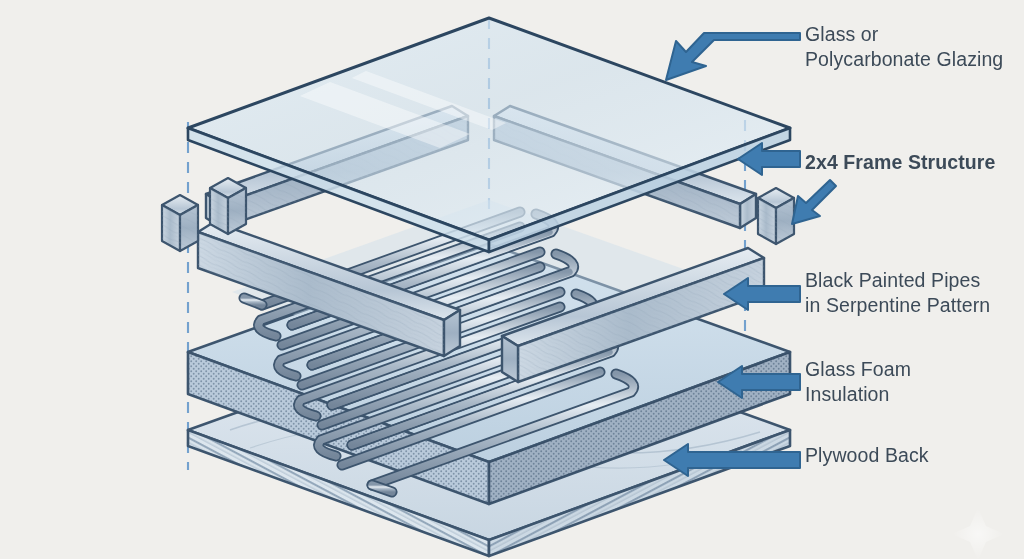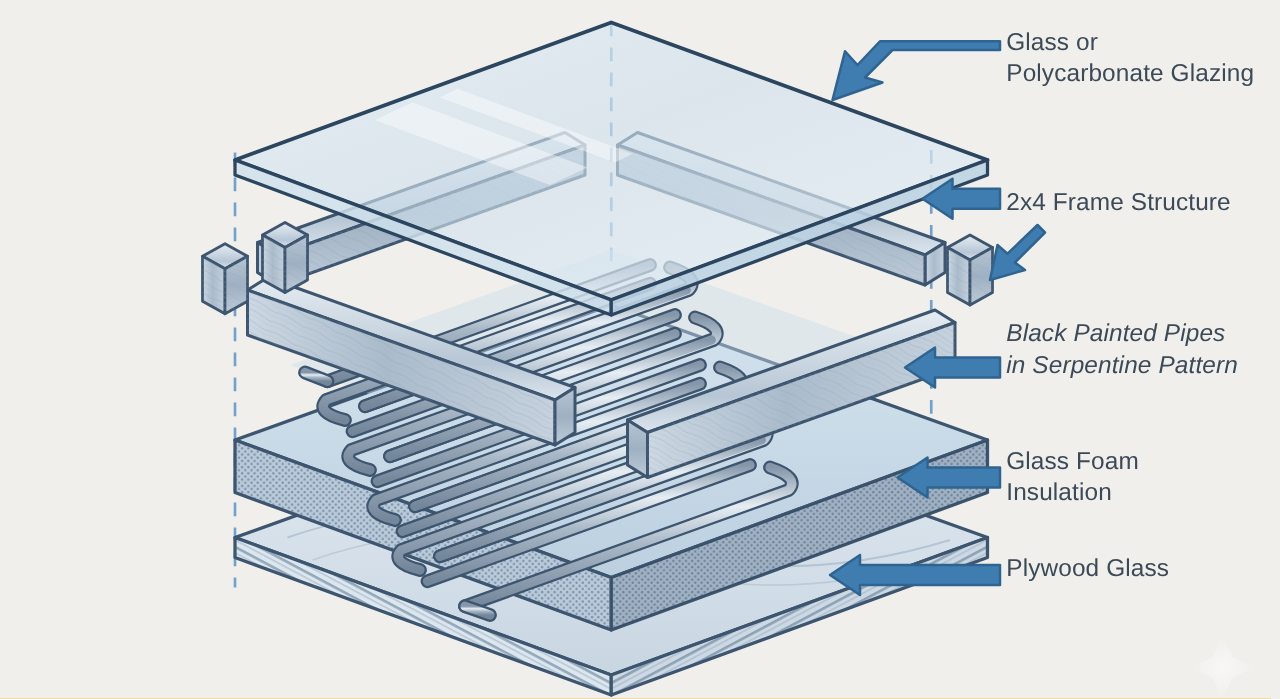--- a/index.html
+++ b/index.html
@@ -8,43 +8,43 @@
     padding: 0;
     background: #f0efec;
   }
   body {
     font-family: "Liberation Sans", sans-serif;
   }
   #stage {
     position: relative;
     width: 1024px;
     height: 559px;
-    background: #eab308;
+    background: #f9a8d4;
     overflow: hidden;
   }
   #diagram {
     position: absolute;
     left: 0;
     top: 0;
     width: 1024px;
     height: 559px;
     display: block;
   }
   .callout-label {
     position: absolute;
     color: #3c4a58;
     font-size: 19.5px;
     line-height: 25px;
     letter-spacing: 0.1px;
     white-space: pre-line;
     font-family: "Liberation Sans", sans-serif;
   }
   #lbl-glazing   { left: 805px; top: 22px; }
-  #lbl-frame     { left: 805px; top: 150px; }
-  #lbl-pipes     { left: 805px; top: 255px; font-style: italic; }
+  #lbl-frame     { left: 805px; top: 150px; font-weight: bold; }
+  #lbl-pipes     { left: 805px; top: 268px; }
   #lbl-foam      { left: 805px; top: 357px; }
   #lbl-plywood   { left: 805px; top: 443px; }
 </style>
 </head>
 <body>
 
 <div id="stage">
 
   <svg id="diagram" viewBox="0 0 1024 559">
     <defs>
@@ -279,15 +279,15 @@
 Polycarbonate Glazing</div>
 
   <div class="callout-label" id="lbl-frame">2x4 Frame Structure</div>
 
   <div class="callout-label" id="lbl-pipes">Black Painted Pipes
 in Serpentine Pattern</div>
 
   <div class="callout-label" id="lbl-foam">Glass Foam
 Insulation</div>
 
-  <div class="callout-label" id="lbl-plywood">Plywood Glass</div>
+  <div class="callout-label" id="lbl-plywood">Plywood Back</div>
 
 </div>
 
 </body></html>

